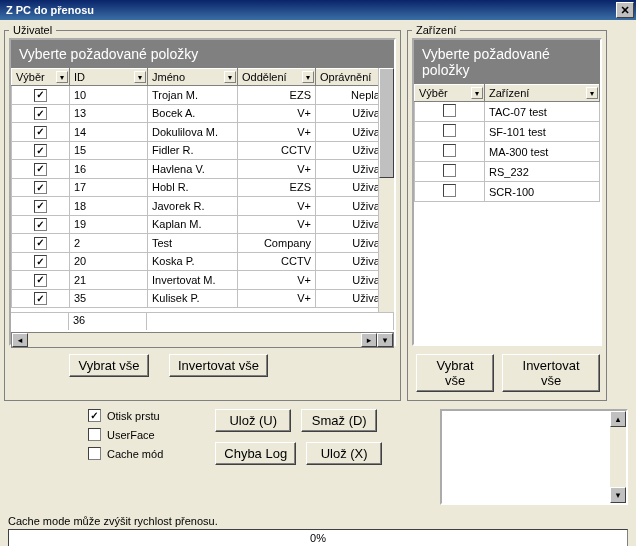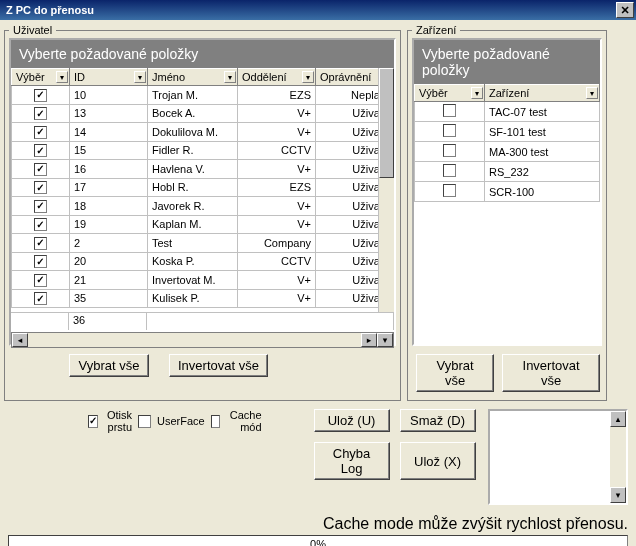--- a/index.html
+++ b/index.html
@@ -153,42 +153,42 @@
     box-shadow: inset -1px -1px 0 #808080, inset 1px 1px 0 #ECE9D8;
     padding: 3px 8px;
     min-width: 80px;
     cursor:pointer;
   }
   .options-row {
     display:flex; gap:12px;
     padding: 8px 4px 4px 4px;
     align-items:flex-start;
   }
-  .chk-list { display:flex; gap:6px; padding-left:80px;text-align:right;}
+  .chk-list { display:flex; flex-direction:column; gap:6px; padding-left:80px;text-align:right;}
   .chk-line { display:flex; align-items:center; gap:6px; }
   .btn-col { display:flex; flex-direction:column; gap:10px; }
   .btn-pair { display:flex; gap:10px; }
   .log-box {
     width: 188px; height: 96px;
     background:#fff;
     border: 2px inset #fff;
     position:relative;
   }
   .log-box .vscroll {
     position:absolute; right:0; top:0; bottom:0; width:16px;
     background:#ECE9D8;
     display:flex; flex-direction:column;
   }
   .log-box .vscroll .sbtn {
     height:16px; background:#C0C0C0;
     border:1px solid #fff; border-right-color:#404040; border-bottom-color:#404040;
     display:flex;align-items:center;justify-content:center;font-size:9px;
   }
   .log-box .vscroll .strack { flex:1; }
-  .cache-note { padding: 6px 4px 2px 4px; font-size:16px;text-align:right; }
+  .cache-note { padding: 6px 4px 2px 4px; font-size:11px; }
   .progress-wrap {
     margin: 0 4px 4px 4px;
     height: 18px;
     background:#fff;
     border:1px solid #808080;
     border-top-color:#404040; border-left-color:#404040;
     position:relative;
     display:flex; align-items:center; justify-content:center;
   }
 </style>

